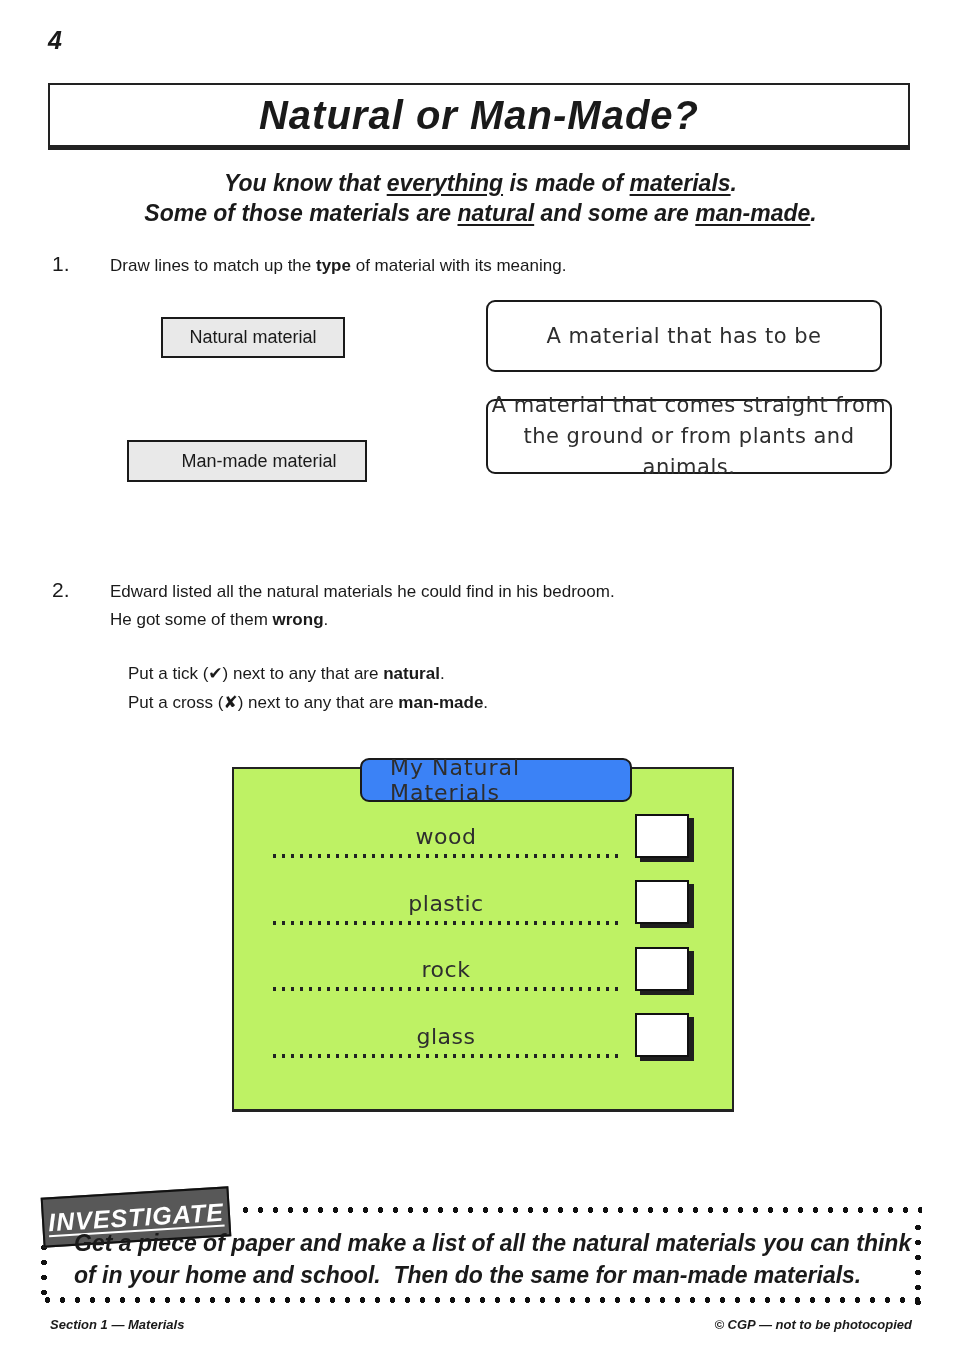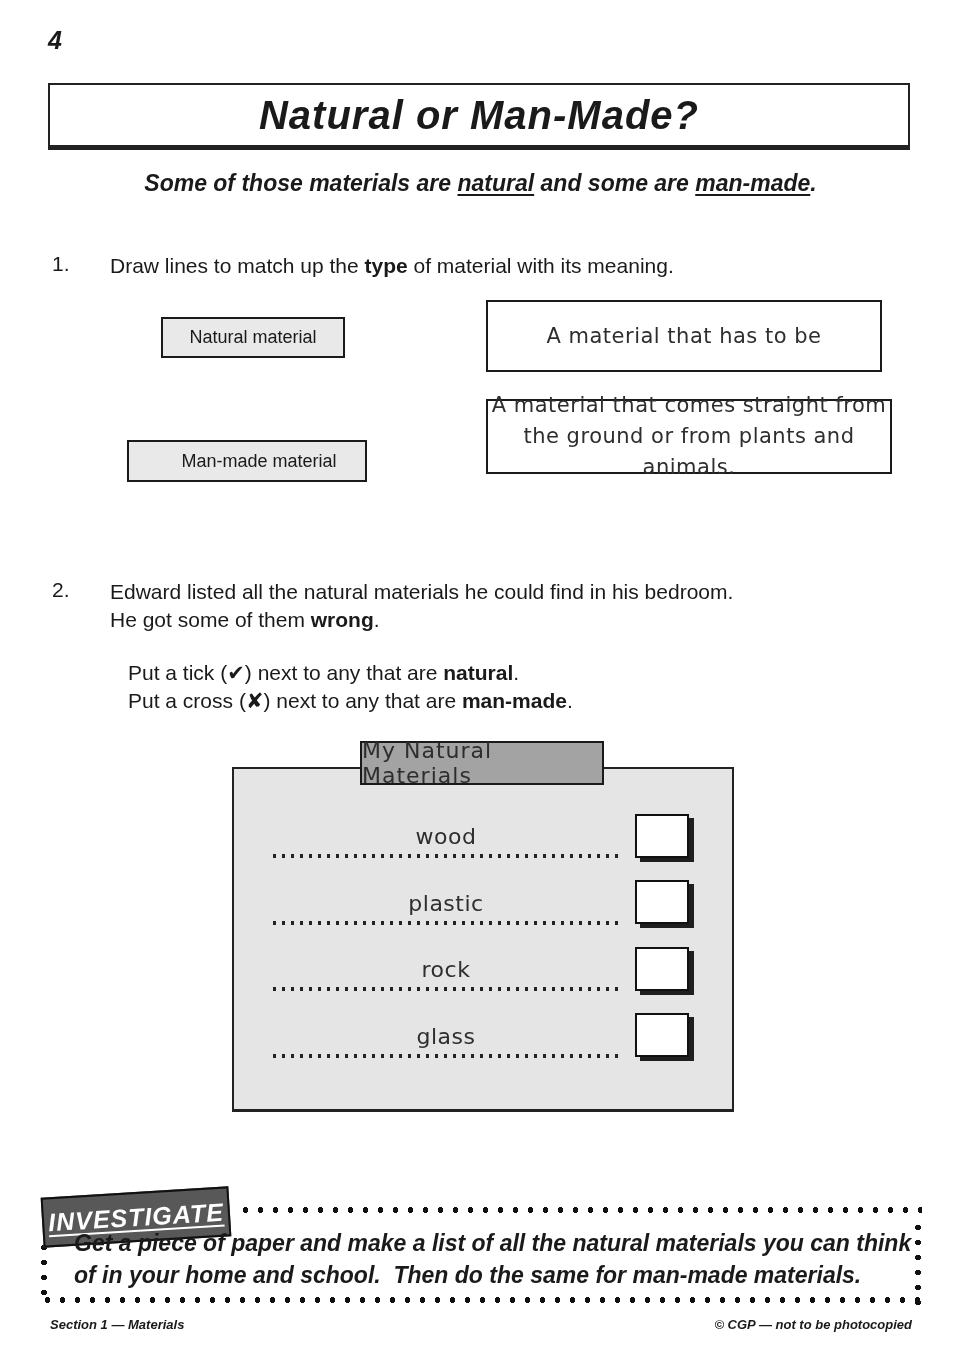--- a/index.html
+++ b/index.html
@@ -11,32 +11,32 @@
 
   .title-box{left:48px;top:83px;width:858px;height:60px;border:2px solid #222;
              border-bottom:5px solid #222;display:flex;align-items:center;justify-content:center;}
   .title-box .t{font-size:40px;font-style:italic;font-weight:bold;letter-spacing:1px;}
 
   .intro{left:0;top:168px;width:961px;text-align:center;font-size:23px;
          font-style:italic;font-weight:bold;line-height:30px;}
   .u{text-decoration:underline;text-underline-offset:3px;}
 
   .qnum{font-size:21px;}
-  .qtext{font-size:21px;line-height:28px;}
+  .qtext{font-size:17px;line-height:28px;}
   .b{font-weight:bold;}
 
   .match-box{background:#e9e9e9;border:2px solid #1a1a1a;display:flex;align-items:center;
              justify-content:center;font-size:18px;}
-  .hand{font-family:"DejaVu Sans",sans-serif;color:#2e2e2e;letter-spacing:0.5px;}
+  .hand{font-family:"DejaVu Sans",sans-serif;color:#2e2e2e;letter-spacing:0.5px;border-radius:9px;}
   .def-box{background:#fff;border:2px solid #1a1a1a;display:flex;flex-direction:column;
            align-items:center;justify-content:center;font-size:21px;line-height:31px;text-align:center;}
 
-  .big-box{left:232px;top:767px;width:498px;height:340px;border:2px solid #222;border-bottom-width:3px;background:#e5e5e5;}
-  .box-label{left:360px;top:741px;width:240px;height:40px;background:#a3a3a3;border:2px solid #1a1a1a;
-             display:flex;align-items:center;justify-content:center;font-size:22px;letter-spacing:1px;}
+  .big-box{left:232px;top:767px;width:498px;height:340px;border:2px solid #222;border-bottom-width:3px;background:#bef264;}
+  .box-label{left:360px;top:758px;width:240px;height:40px;background:#3b82f6;border:2px solid #1a1a1a;
+             display:flex;align-items:center;justify-content:center;font-size:22px;letter-spacing:1px;padding-left:28px;}
   .mat-word{width:352px;left:36px;text-align:center;font-size:22px;}
   .dotline{left:36px;width:352px;height:6px;background-image:radial-gradient(circle 2px at center,#222 98%,transparent 100%);
            background-size:9px 6px;background-repeat:repeat-x;}
   .checkbox{left:401px;width:50px;height:40px;background:#fff;border:2px solid #111;box-shadow:5px 4px 0 #1f1f1f;}
 
   .inv-badge{left:42px;top:1192px;width:184px;height:46px;background:#585858;border:2px solid #111;
              transform:rotate(-3.5deg);display:flex;align-items:center;justify-content:center;}
   .inv-badge .t{color:#fff;font-size:25px;font-style:italic;font-weight:bold;letter-spacing:1px;
                 text-decoration:underline;text-underline-offset:4px;}
   .dots-h{height:8px;background-image:radial-gradient(circle 3px at center,#111 96%,transparent 100%);
@@ -53,20 +53,21 @@
 
 <div class="page">
 
   <div class="abs page-num">4</div>
 
   <div class="abs title-box">
     <span class="t">Natural or Man-Made?</span>
   </div>
 
   <div class="abs intro">
+    <div><span>You know that </span><span class="u">everything</span><span> is made of </span><span class="u">materials</span><span>.</span></div>
     <div><span>Some of those materials are </span><span class="u">natural</span><span> and some are </span><span class="u">man-made</span><span>.</span></div>
   </div>
 
   <div class="abs qnum" style="left:52px;top:252px;">1.</div>
   <div class="abs qtext" style="left:110px;top:252px;"><span>Draw lines to match up the </span><span class="b">type</span><span> of material with its meaning.</span></div>
 
   <div class="abs match-box" style="left:161px;top:317px;width:180px;height:37px;">
     <span>Natural material</span>
   </div>
   <div class="abs match-box" style="left:127px;top:440px;width:212px;height:38px;padding-left:24px;">

